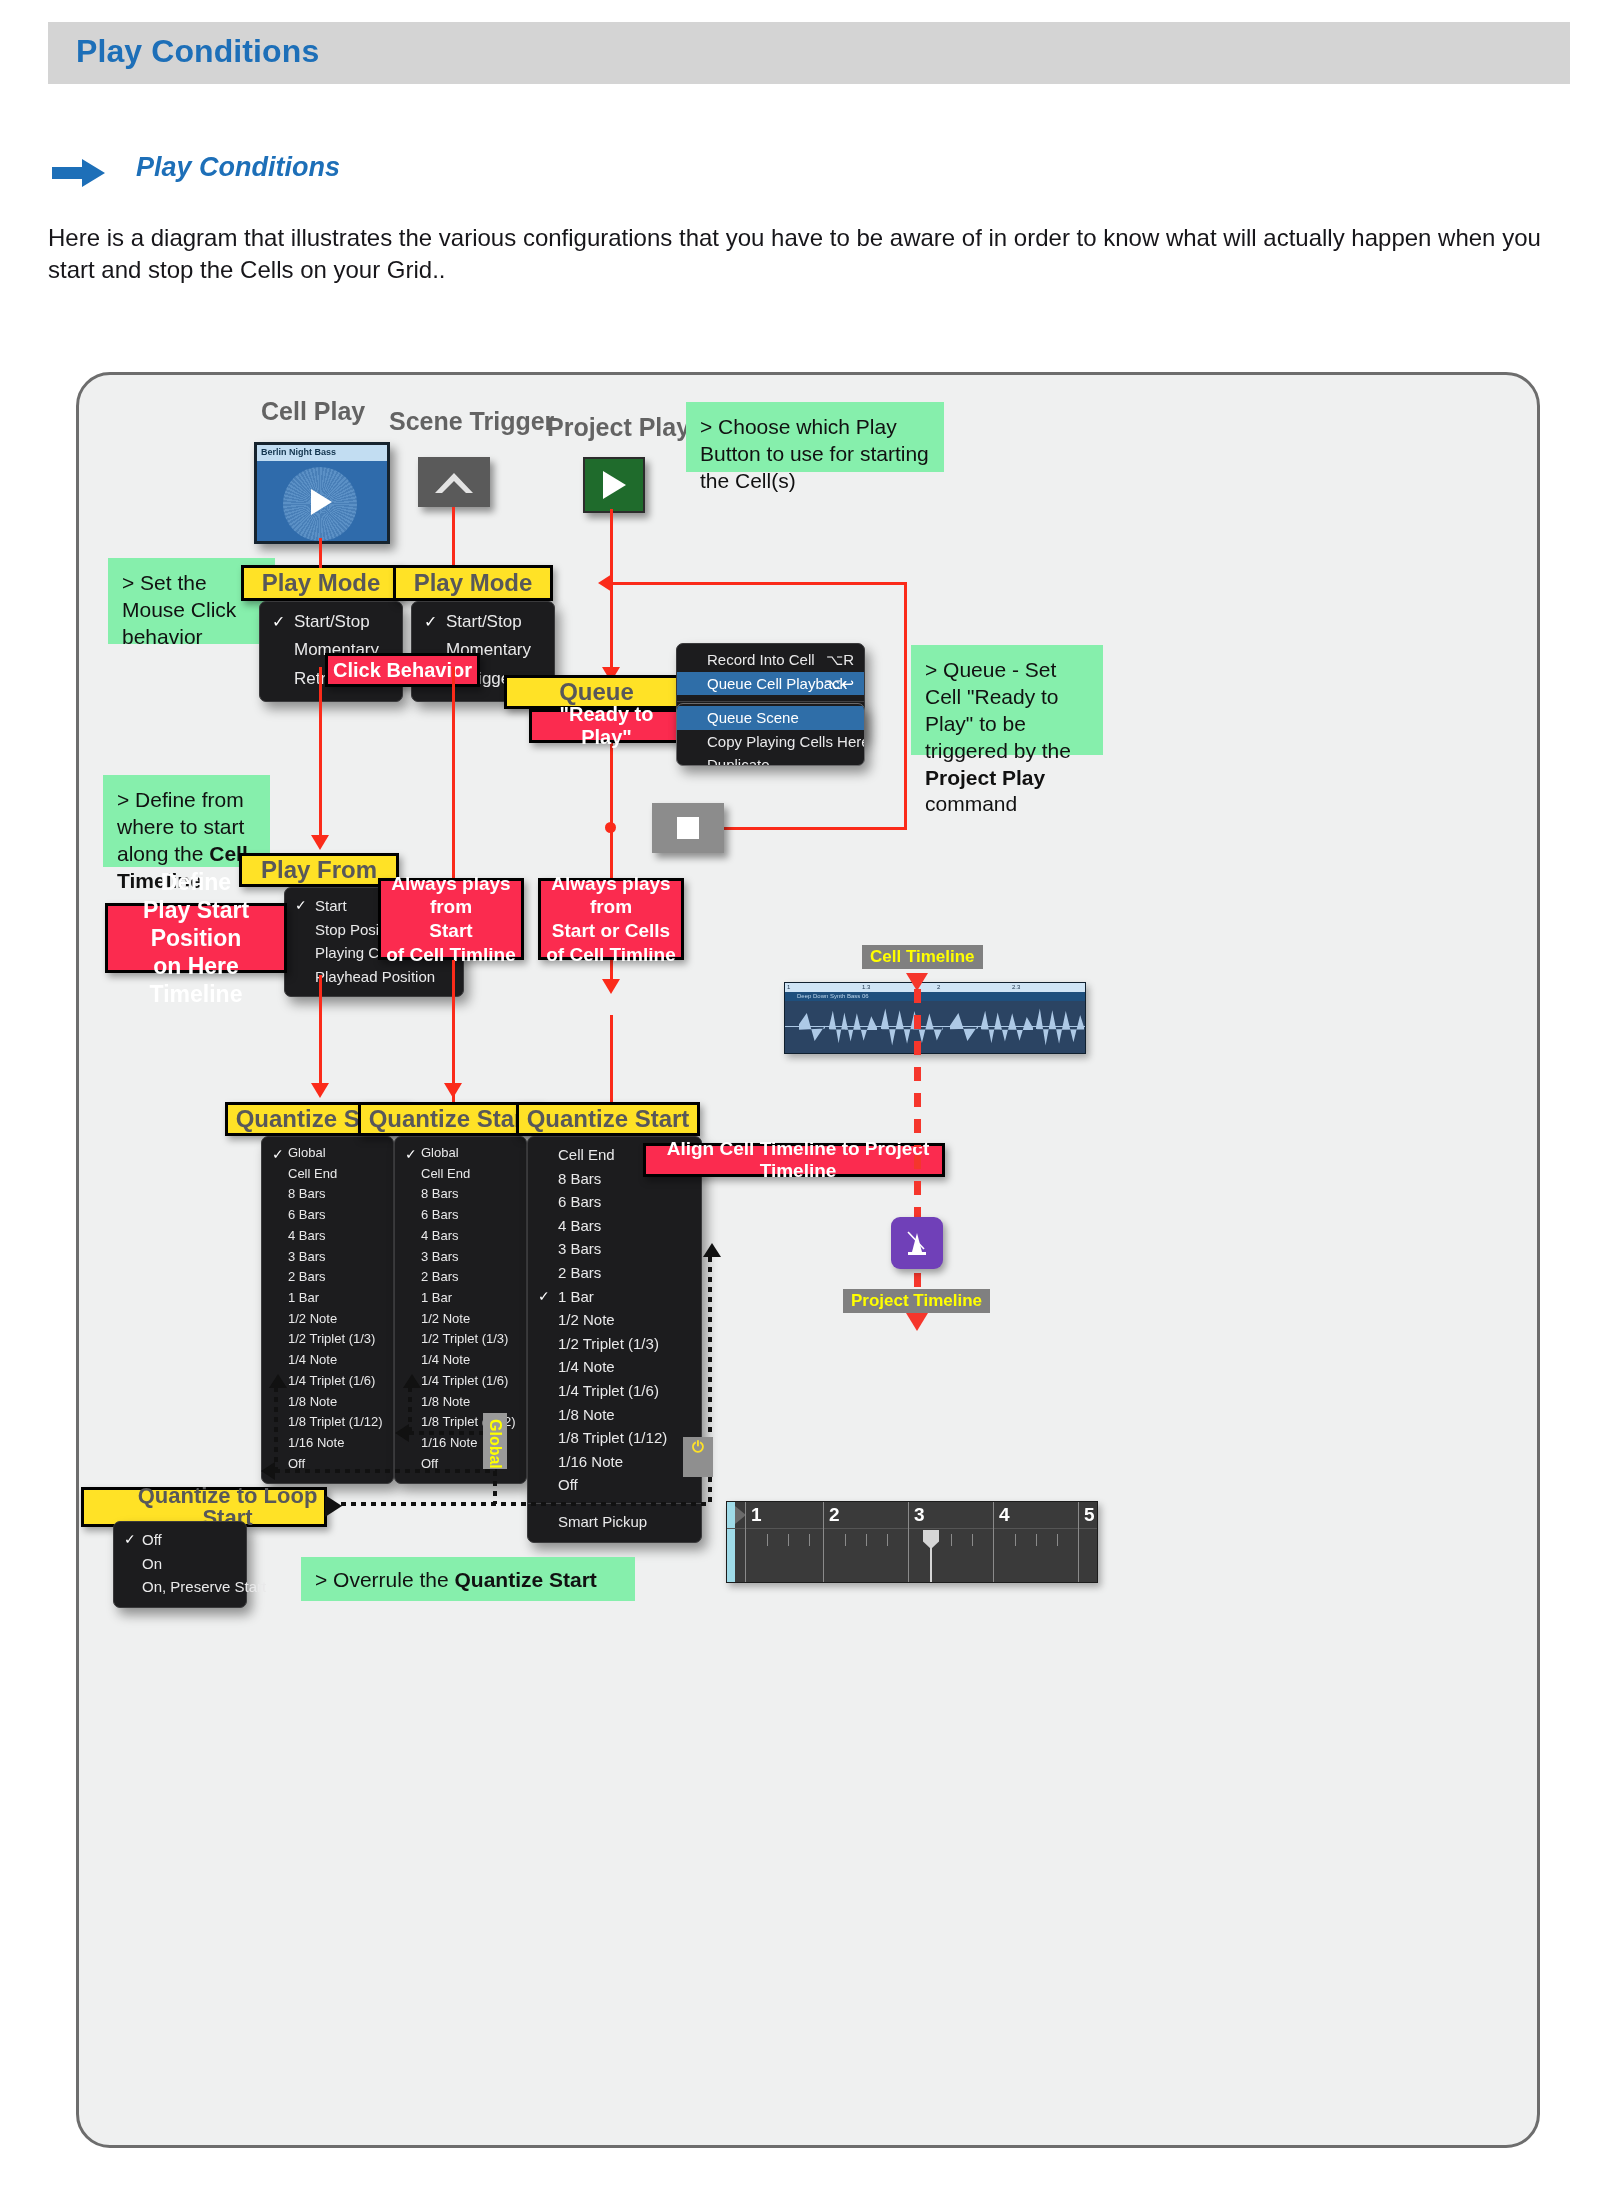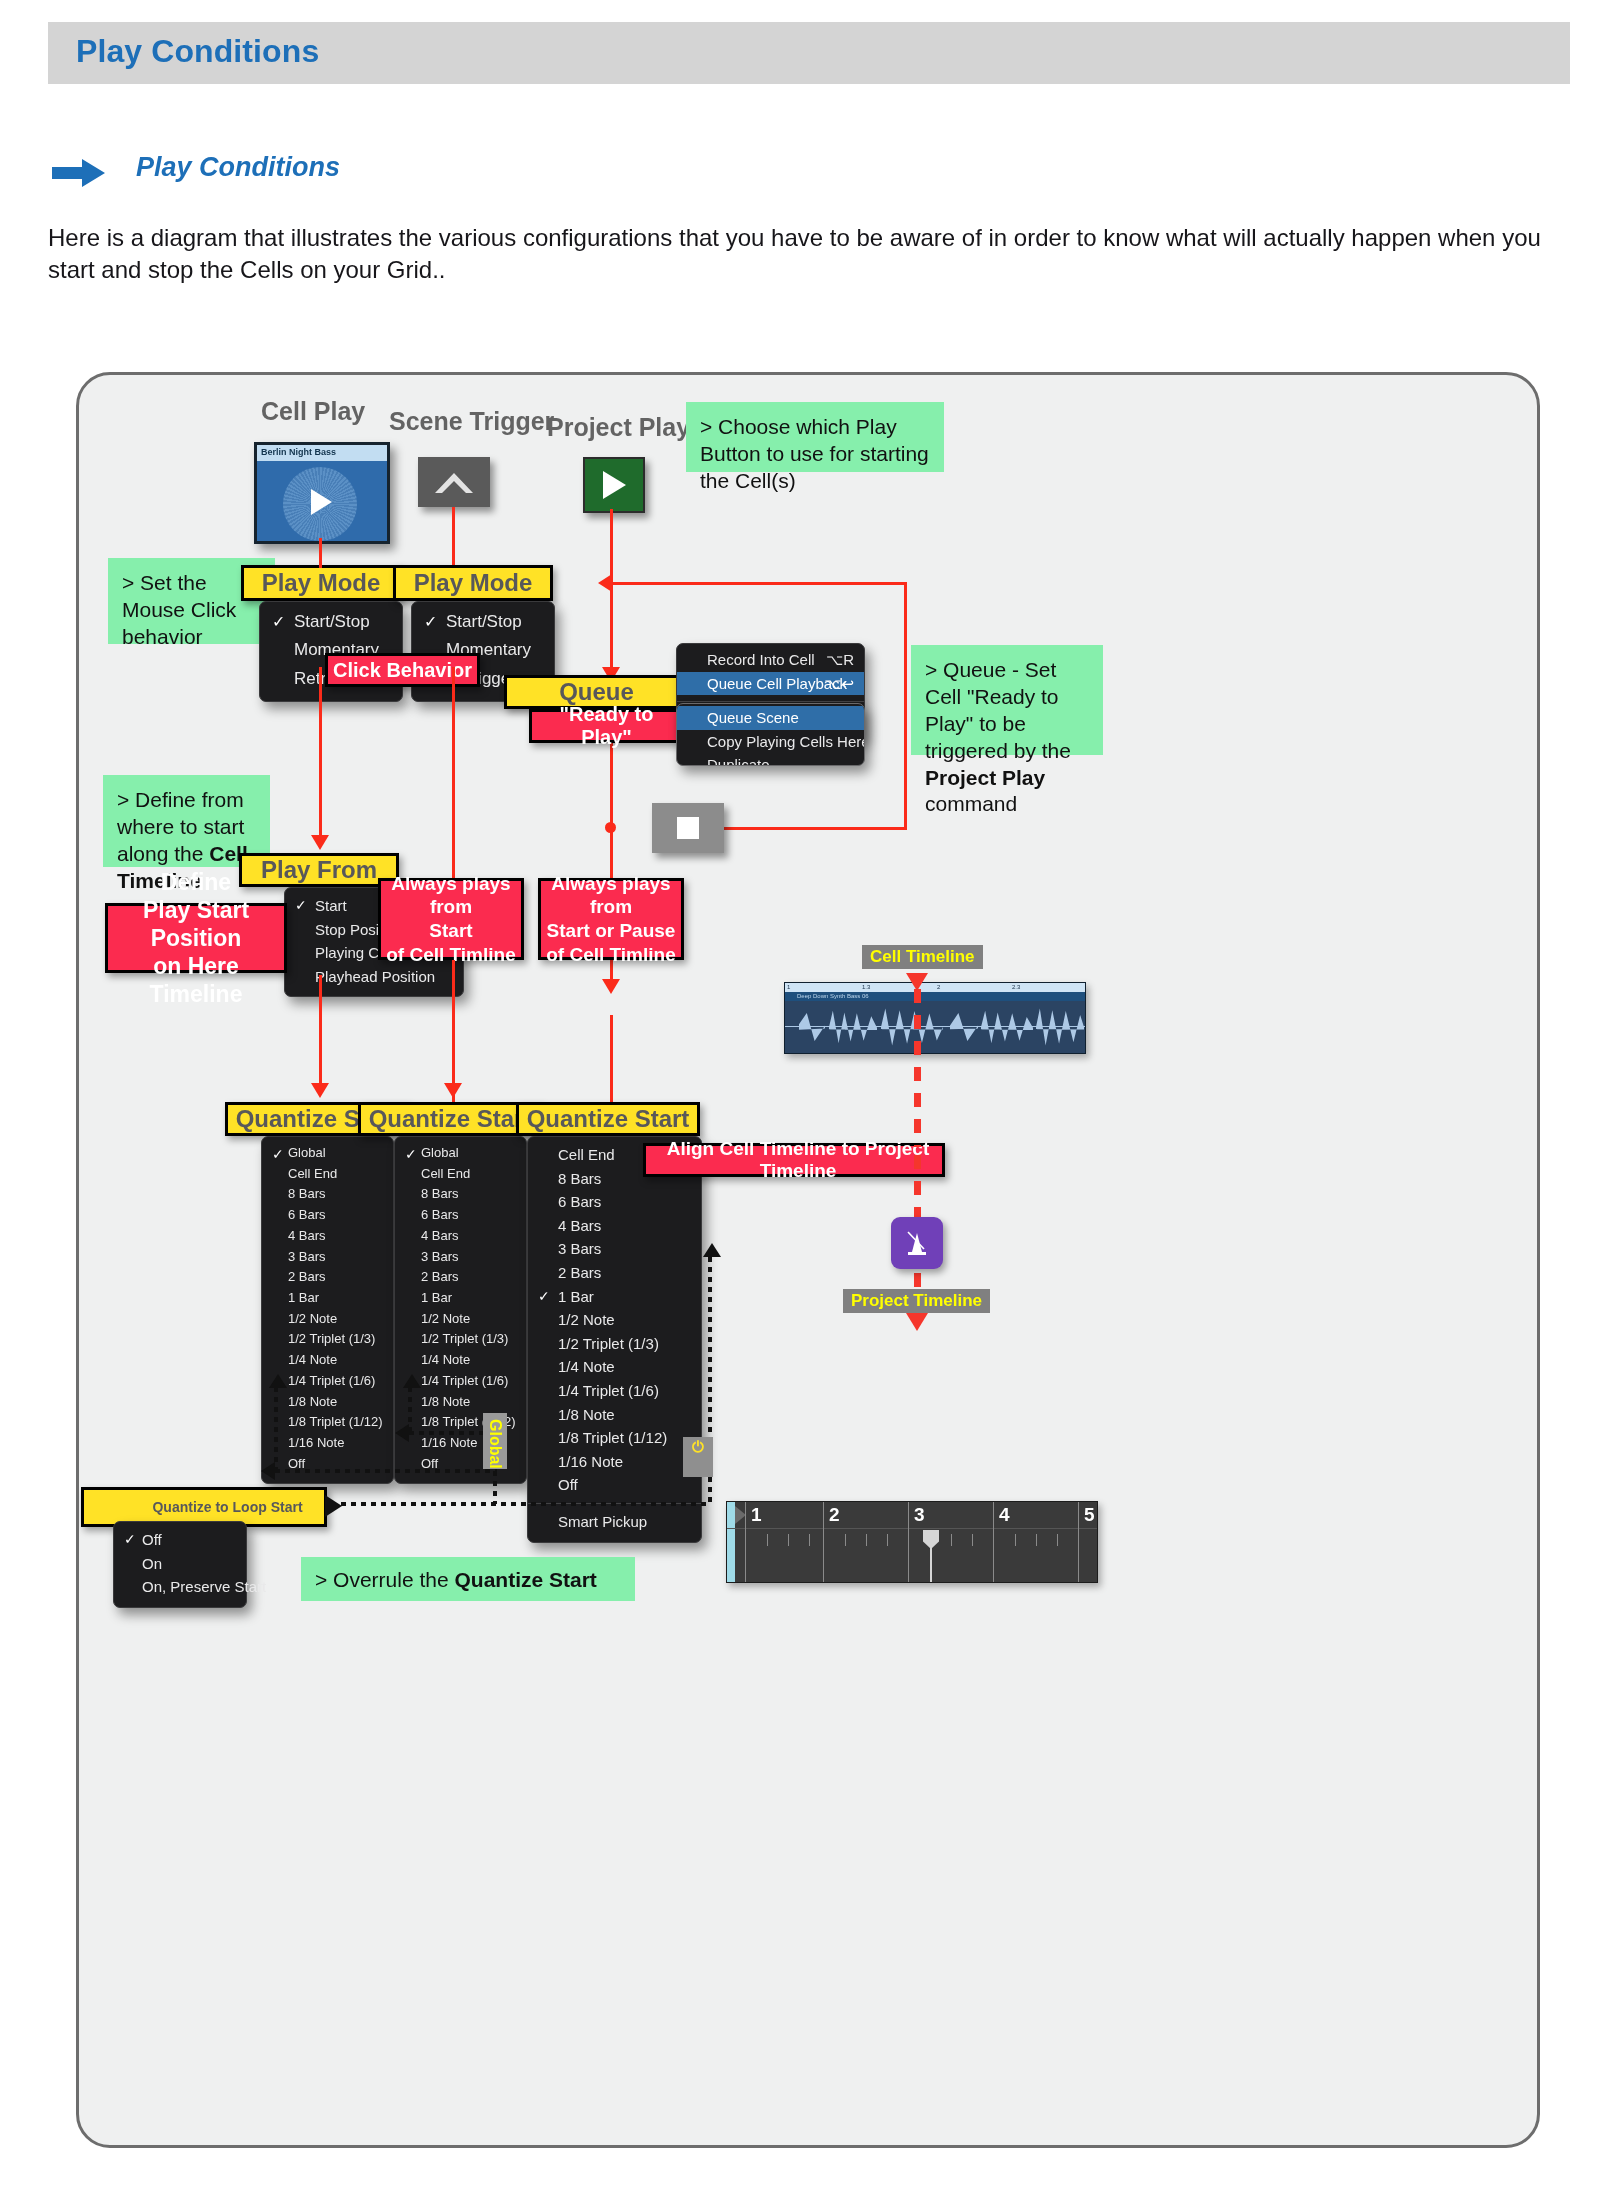--- a/index.html
+++ b/index.html
@@ -350,21 +350,21 @@
   </div>
 
   <div class="abs redbox" style="left:299px;top:503px;width:146px;height:82px;font-size:19px;line-height:1.25;">
     <div>Always plays from</div>
     <div>Start</div>
     <div>of Cell Timline</div>
   </div>
 
   <div class="abs redbox" style="left:459px;top:503px;width:146px;height:82px;font-size:19px;line-height:1.25;">
     <div>Always plays from</div>
-    <div>Start or Pause</div>
+    <div>Start or Cells</div>
     <div>of Cell Timline</div>
   </div>
 
   <div class="abs vline" style="left:240px;top:600px;height:110px;"></div>
   <div class="abs arrowdown" style="left:232px;top:708px;"></div>
   <div class="abs vline" style="left:373px;top:585px;height:125px;"></div>
   <div class="abs arrowdown" style="left:365px;top:708px;"></div>
 
   <div class="abs ylabel" style="left:146px;top:727px;width:184px;height:34px;">Quantize Start</div>
   <div class="abs menu" style="left:182px;top:761px;width:133px;font-size:13px;">
@@ -497,21 +497,21 @@
     <div class="smtick" style="left:203px;"></div>
       <div class="smtick" style="left:224px;"></div>
       <div class="smtick" style="left:245px;"></div>
     <div class="smtick" style="left:288px;"></div>
       <div class="smtick" style="left:309px;"></div>
       <div class="smtick" style="left:330px;"></div>
     <div class="ph" style="left:196px;top:28px;"></div>
     <div class="phl" style="left:203px;top:44px;height:36px;"></div>
   </div>
 
-  <div class="abs ylabel" style="left:2px;top:1112px;width:246px;height:40px;font-size:14px;padding-left:47px;">Quantize to Loop Start</div>
+  <div class="abs ylabel" style="left:2px;top:1112px;width:246px;height:40px;font-size:22px;padding-left:47px;">Quantize to Loop Start</div>
   <div class="abs menu" style="left:34px;top:1146px;width:134px;font-size:15px;">
     <div class="mi chk" style="padding-left:28px;">Off</div>
     <div class="mi" style="padding-left:28px;">On</div>
     <div class="mi" style="padding-left:28px;">On, Preserve Start</div>
   </div>
 
   <div class="abs note" style="left:222px;top:1154px;width:334px;height:44px;padding-top:10px;margin-top:28px;">
     &gt; Overrule the <b>Quantize Start</b>
   </div>
 

